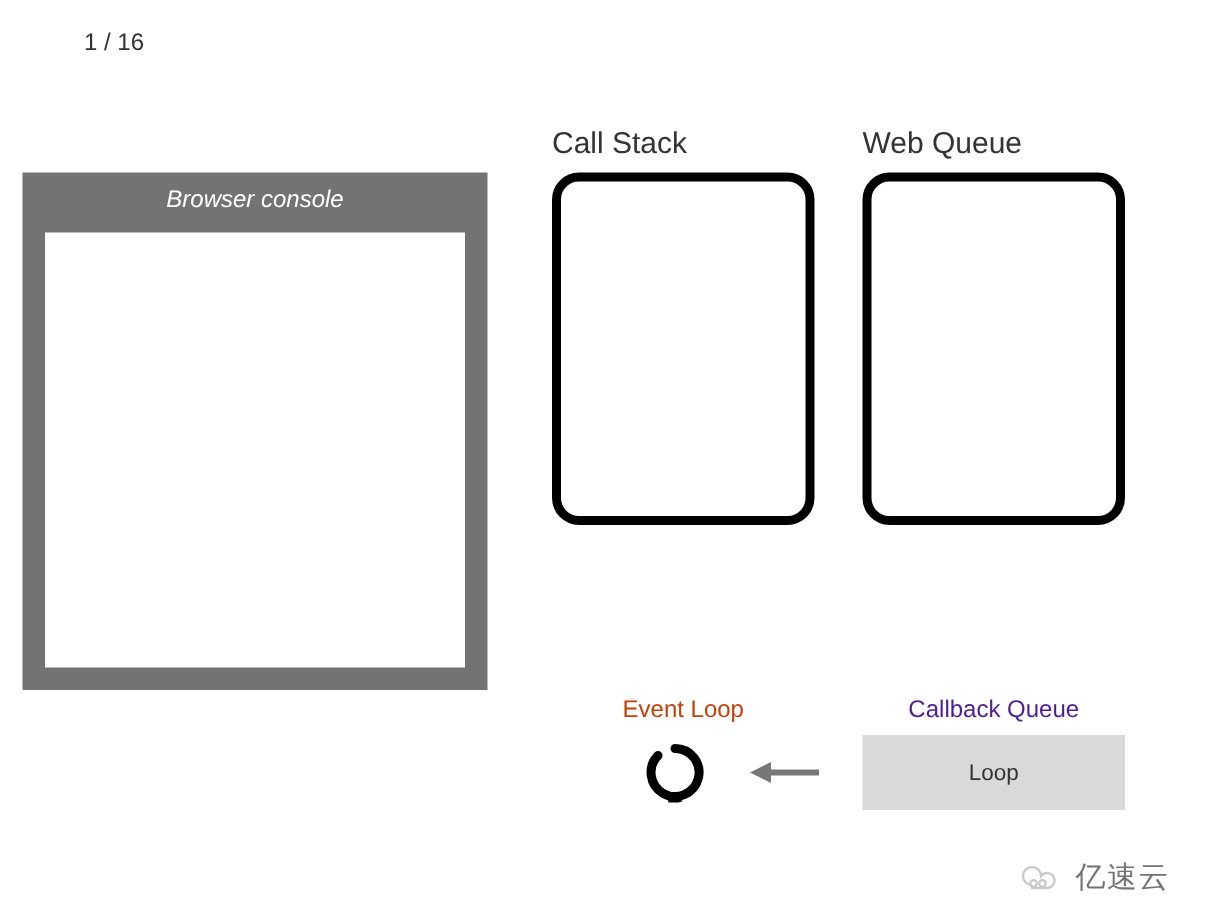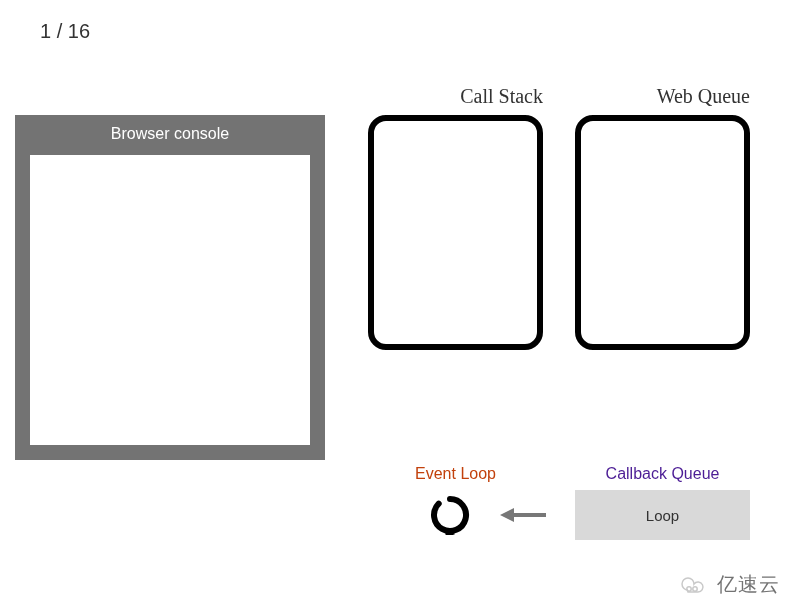--- a/index.html
+++ b/index.html
@@ -1,45 +1,45 @@
 <!DOCTYPE html>
 <html><head>
 <meta charset="utf-8">
 <style>
   * { box-sizing: border-box; margin: 0; padding: 0; }
   html, body { width: 808px; height: 606px; background: #fff; font-family: Arial, Helvetica, sans-serif; color: #222; overflow: hidden; }
 
-  .page-counter { position: absolute; top: 20px; left: 40px; font-size: 20px; color: #333; }
+  .page-counter { position: absolute; top: 20px; left: 56px; font-size: 16px; color: #333; }
 
   
   .browser-frame {
     position: absolute;
     top: 115px; left: 15px;
     width: 310px; height: 345px;
     background: #737373;
+    font-style: italic;
   }
   .browser-title {
     text-align: center;
     color: #fff;
     font-size: 16px;
     padding: 10px 0 8px 0;
   }
   .browser-body {
     position: absolute;
     top: 40px; left: 15px; right: 15px; bottom: 15px;
     background: #fff;
   }
 
   
   .heading {
     position: absolute;
     font-size: 20px;
     color: #333;
-    text-align: right;
-    font-family: Liberation Serif, serif;
+    text-align: left;
   }
   .call-stack-heading { top: 85px; left: 368px; width: 175px; }
   .web-apis-heading   { top: 85px; left: 575px; width: 175px; }
 
   
   .rbox {
     position: absolute;
     width: 175px; height: 235px;
     border: 6px solid #000;
     border-radius: 18px;

